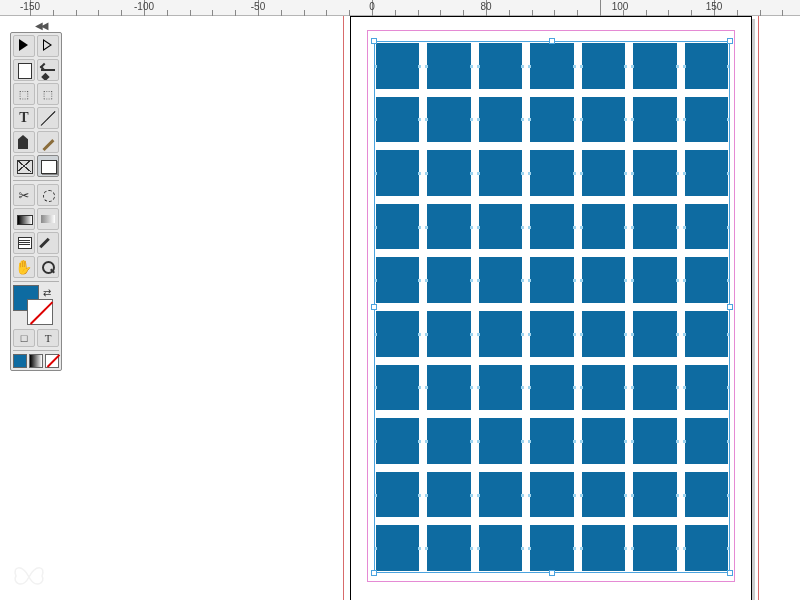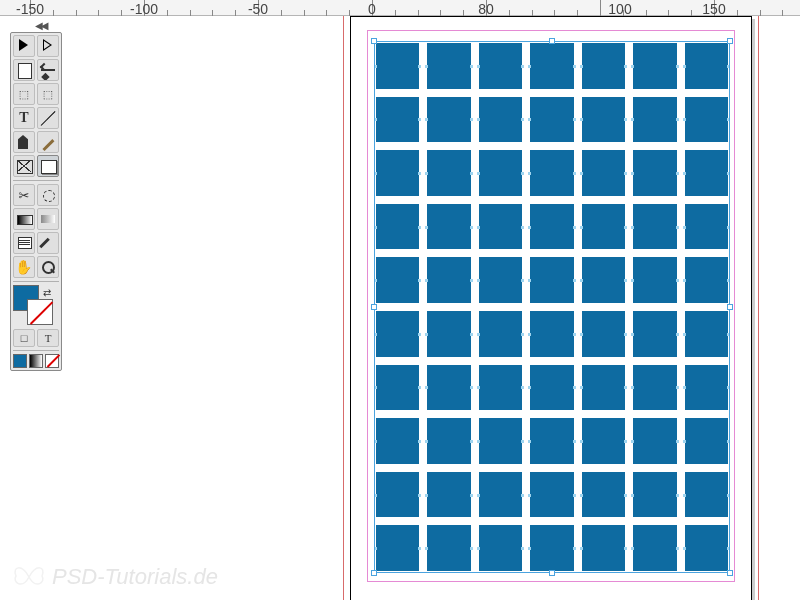--- a/index.html
+++ b/index.html
@@ -26,21 +26,21 @@
     position: absolute;
     top: 0;
     height: 16px;
     width: 1px;
     background: #888;
   }
   .ruler-h .tick.minor { top: 10px; height: 6px; }
   .ruler-h .label {
     position: absolute;
     top: 1px;
-    font-size: 14px;
+    font-size: 10px;
     color: #444;
     transform: translateX(-50%);
     user-select: none;
   }
 
   
   .panel-arrows {
     position: absolute;
     left: 35px; top: 20px;
     font-size: 10px;
@@ -441,14 +441,13 @@
     <div class="h bl"></div>
     <div class="h bm"></div>
     <div class="h br"></div>
   </div>
 </div>
 
 <div class="wm">
   <svg width="34" height="30" viewBox="0 0 34 30">
     <path d="M17 15 C10 2, 0 4, 4 14 C0 20, 10 28, 17 15 C24 28, 34 20, 30 14 C34 4, 24 2, 17 15 Z" fill="none" stroke="#d8d8d8" stroke-width="1.5"></path>
   </svg>
-  <span>PSD-Tutorials.de</span>
 </div>
 
 </body></html>

